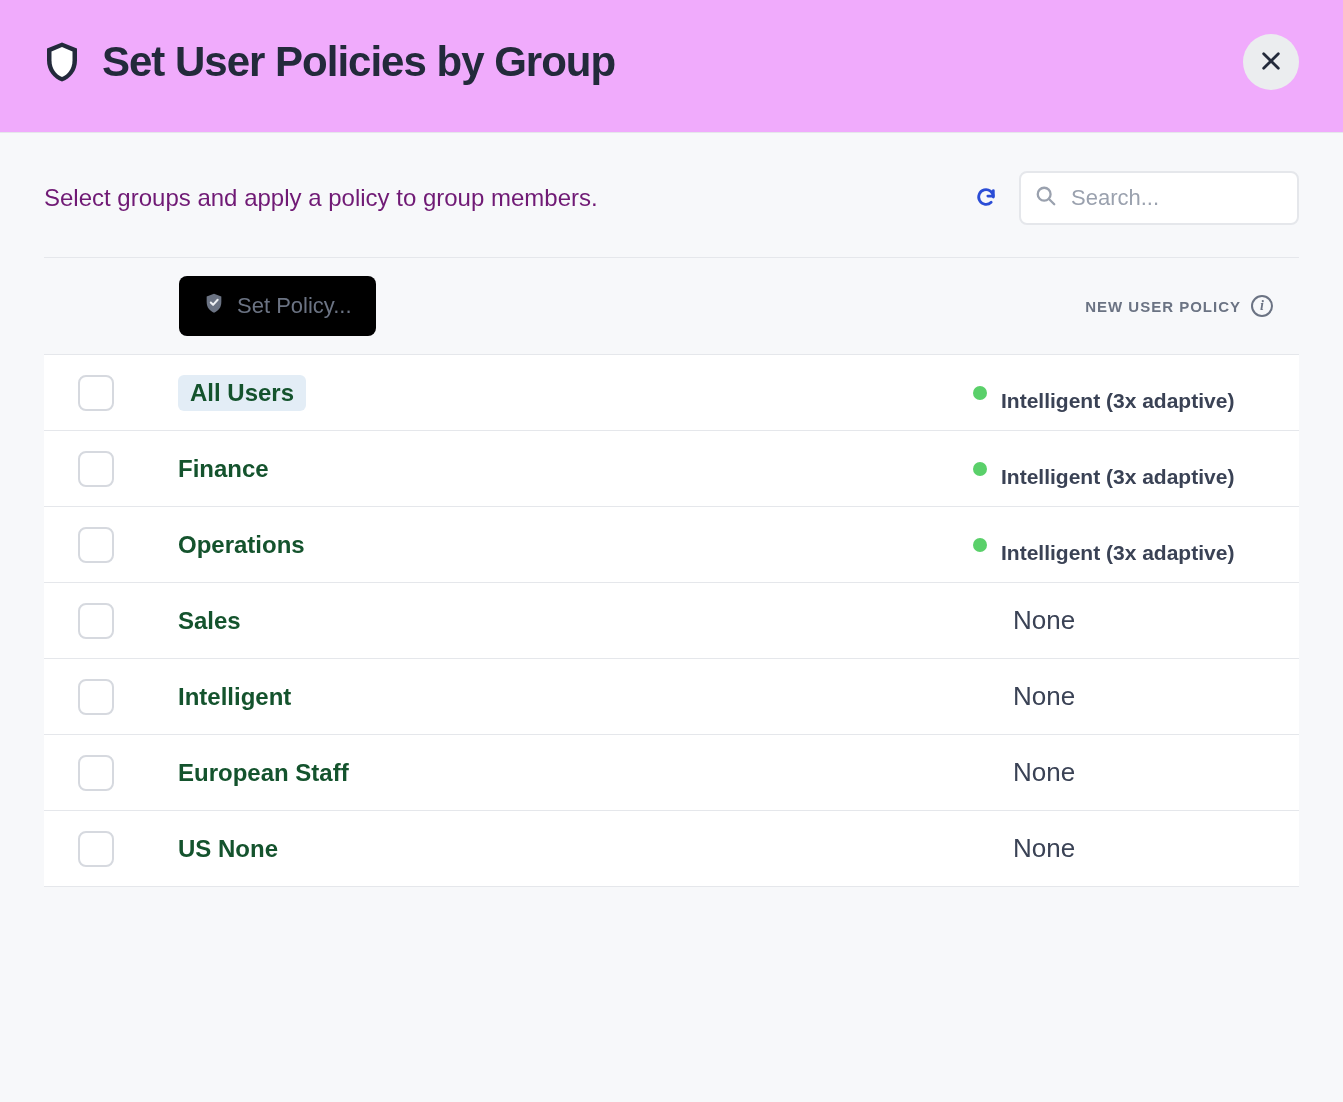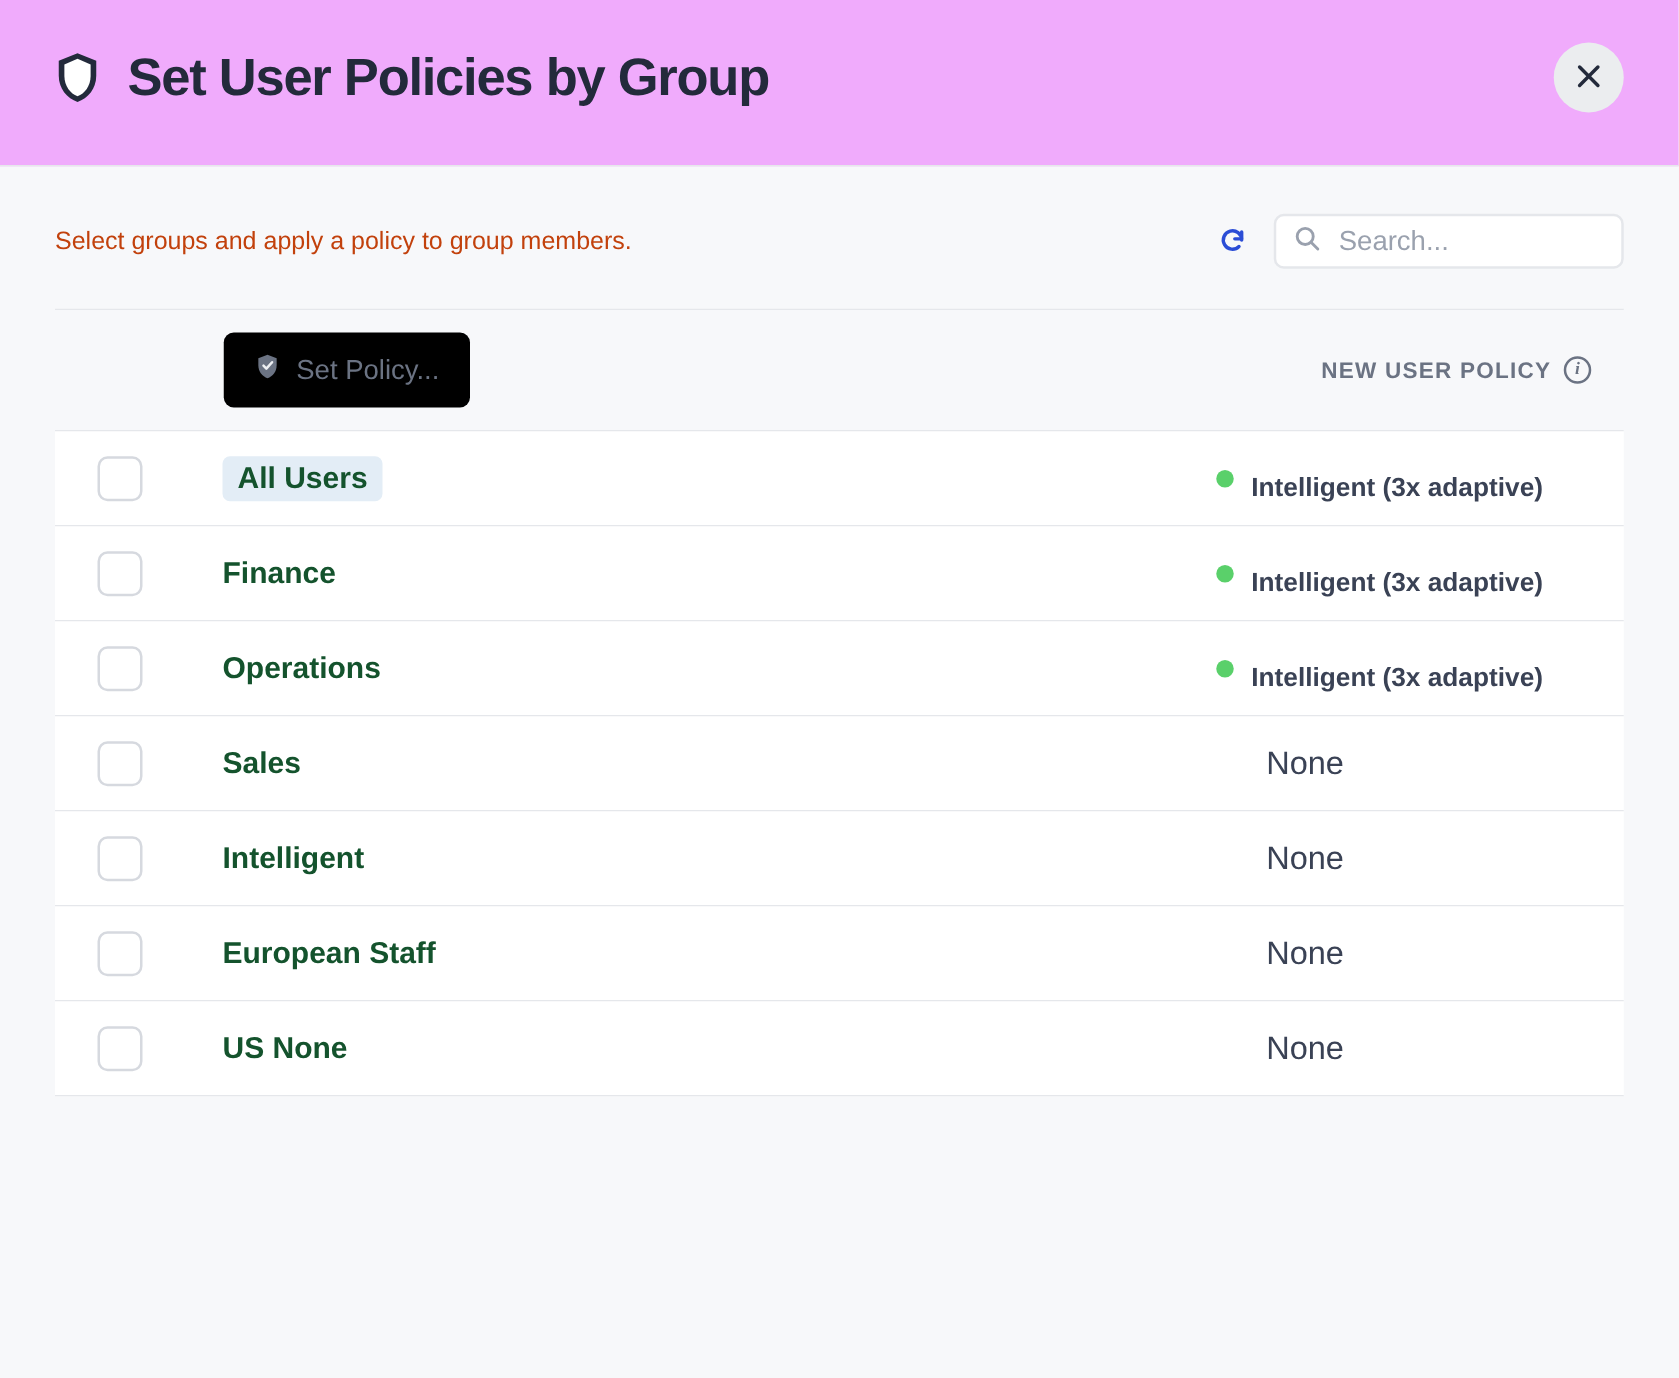--- a/index.html
+++ b/index.html
@@ -53,22 +53,22 @@
     .body {
       padding: 38px 44px 0 44px;
     }
     .toprow {
       display: flex;
       align-items: center;
       justify-content: space-between;
       padding-bottom: 32px;
     }
     .subtitle {
-      font-size: 20px;
-      color: #c2410c;
+      font-size: 24px;
+      color: #701a75;
       font-weight: 400;
     }
     .topright {
       display: flex;
       align-items: center;
       gap: 22px;
     }
     .refresh-btn {
       background: none;
       border: none;
@@ -76,21 +76,21 @@
       padding: 0;
       display: flex;
     }
     .refresh-btn svg { width: 22px; height: 22px; }
     .search-wrap {
       display: flex;
       align-items: center;
       background: #ffffff;
       border: 2px solid #e5e7eb;
       border-radius: 8px;
-      height: 44px;
+      height: 54px;
       width: 280px;
       padding: 0 14px;
     }
     .search-wrap .search-icon svg { width: 22px; height: 22px; }
     .search-input {
       flex: 1;
       border: none;
       outline: none;
       font-size: 22px;
       color: #232a3b;
@@ -131,21 +131,21 @@
       cursor: pointer;
     }
     .btn svg { width: 22px; height: 22px; }
     .toolbar-right {
       display: flex;
       align-items: center;
       gap: 10px;
       margin-right: 26px;
     }
     .col-header {
-      font-size: 18px;
+      font-size: 15px;
       font-weight: 800;
       letter-spacing: 1px;
       color: #6b7383;
     }
     .info-icon {
       display: inline-flex;
       align-items: center;
       justify-content: center;
       width: 22px;
       height: 22px;

